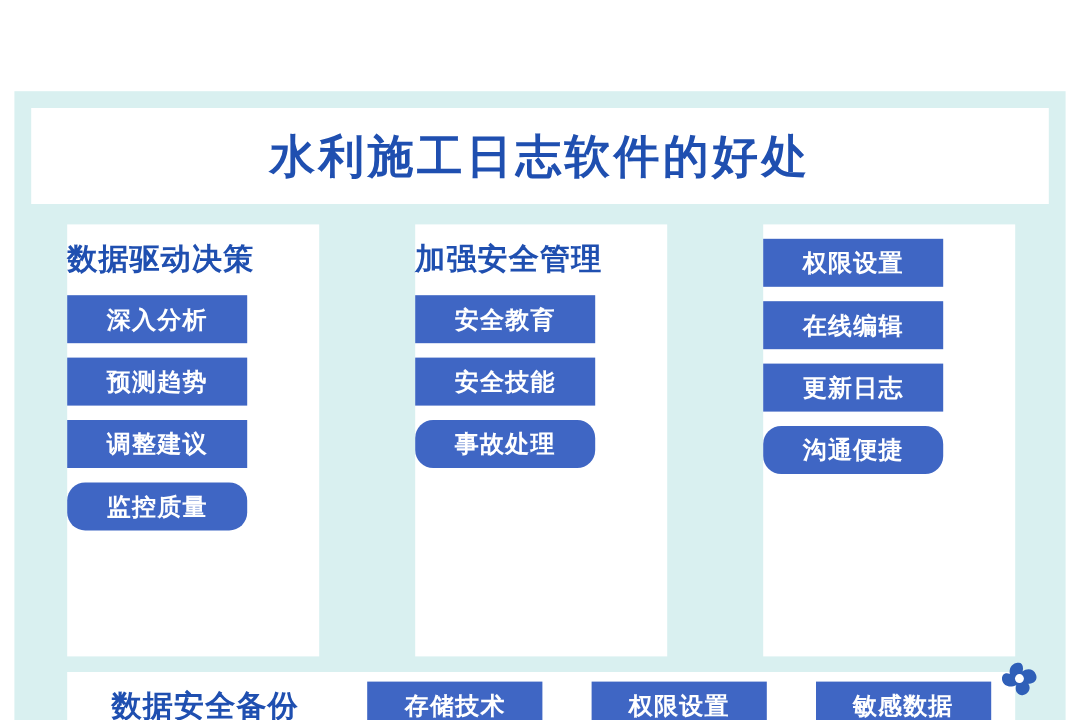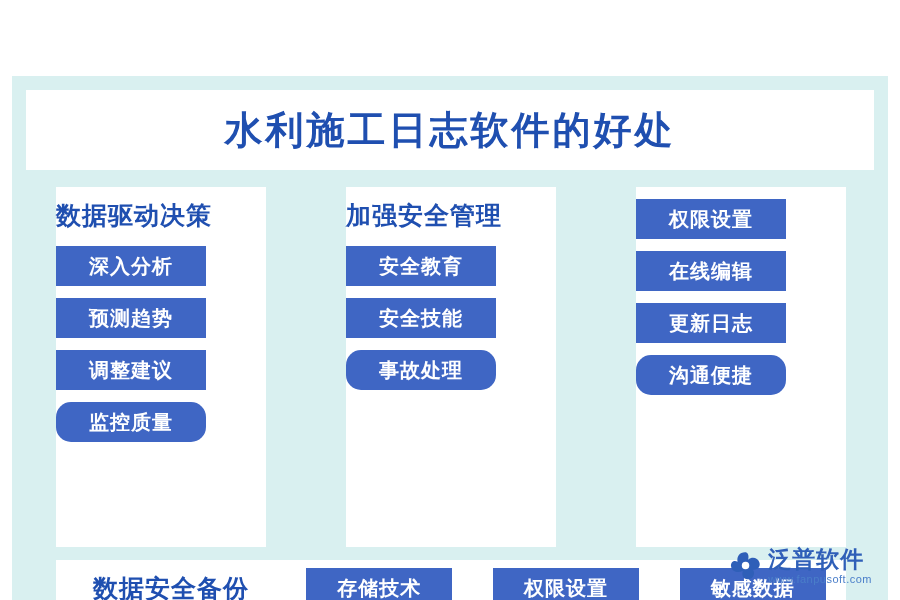--- a/index.html
+++ b/index.html
@@ -204,20 +204,16 @@
         <div class="footer-chip">权限设置</div>
         <div class="footer-chip">敏感数据</div>
       </div>
     </div>
 
     <div class="logo">
       <svg class="logo-mark" viewBox="0 0 64 64">
         <path d="M32 6 C22 6 16 14 18 24 C10 20 4 26 6 34 C8 43 19 46 28 41 C25 50 30 58 38 57 C47 56 52 47 47 39 C56 40 62 33 59 25 C56 16 45 14 38 20 C40 11 37 6 32 6 Z" fill="#2f5fb8"></path>
         <circle cx="33" cy="31" r="7" fill="#ffffff"></circle>
       </svg>
-      <div class="logo-texts">
-        <div class="logo-name">泛普软件</div>
-        <div class="logo-url">www.fanpusoft.com</div>
-      </div>
     </div>
 
   </div>
 </div>
 
 </body></html>

